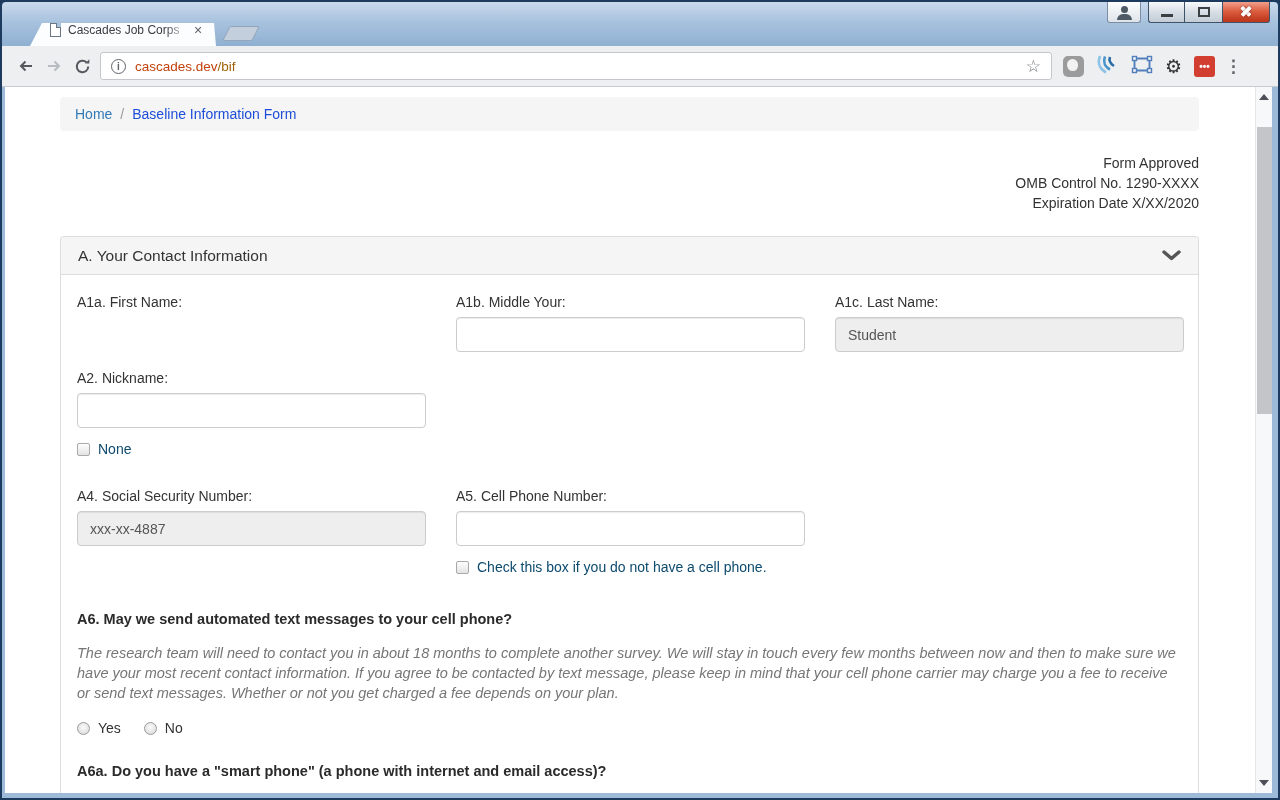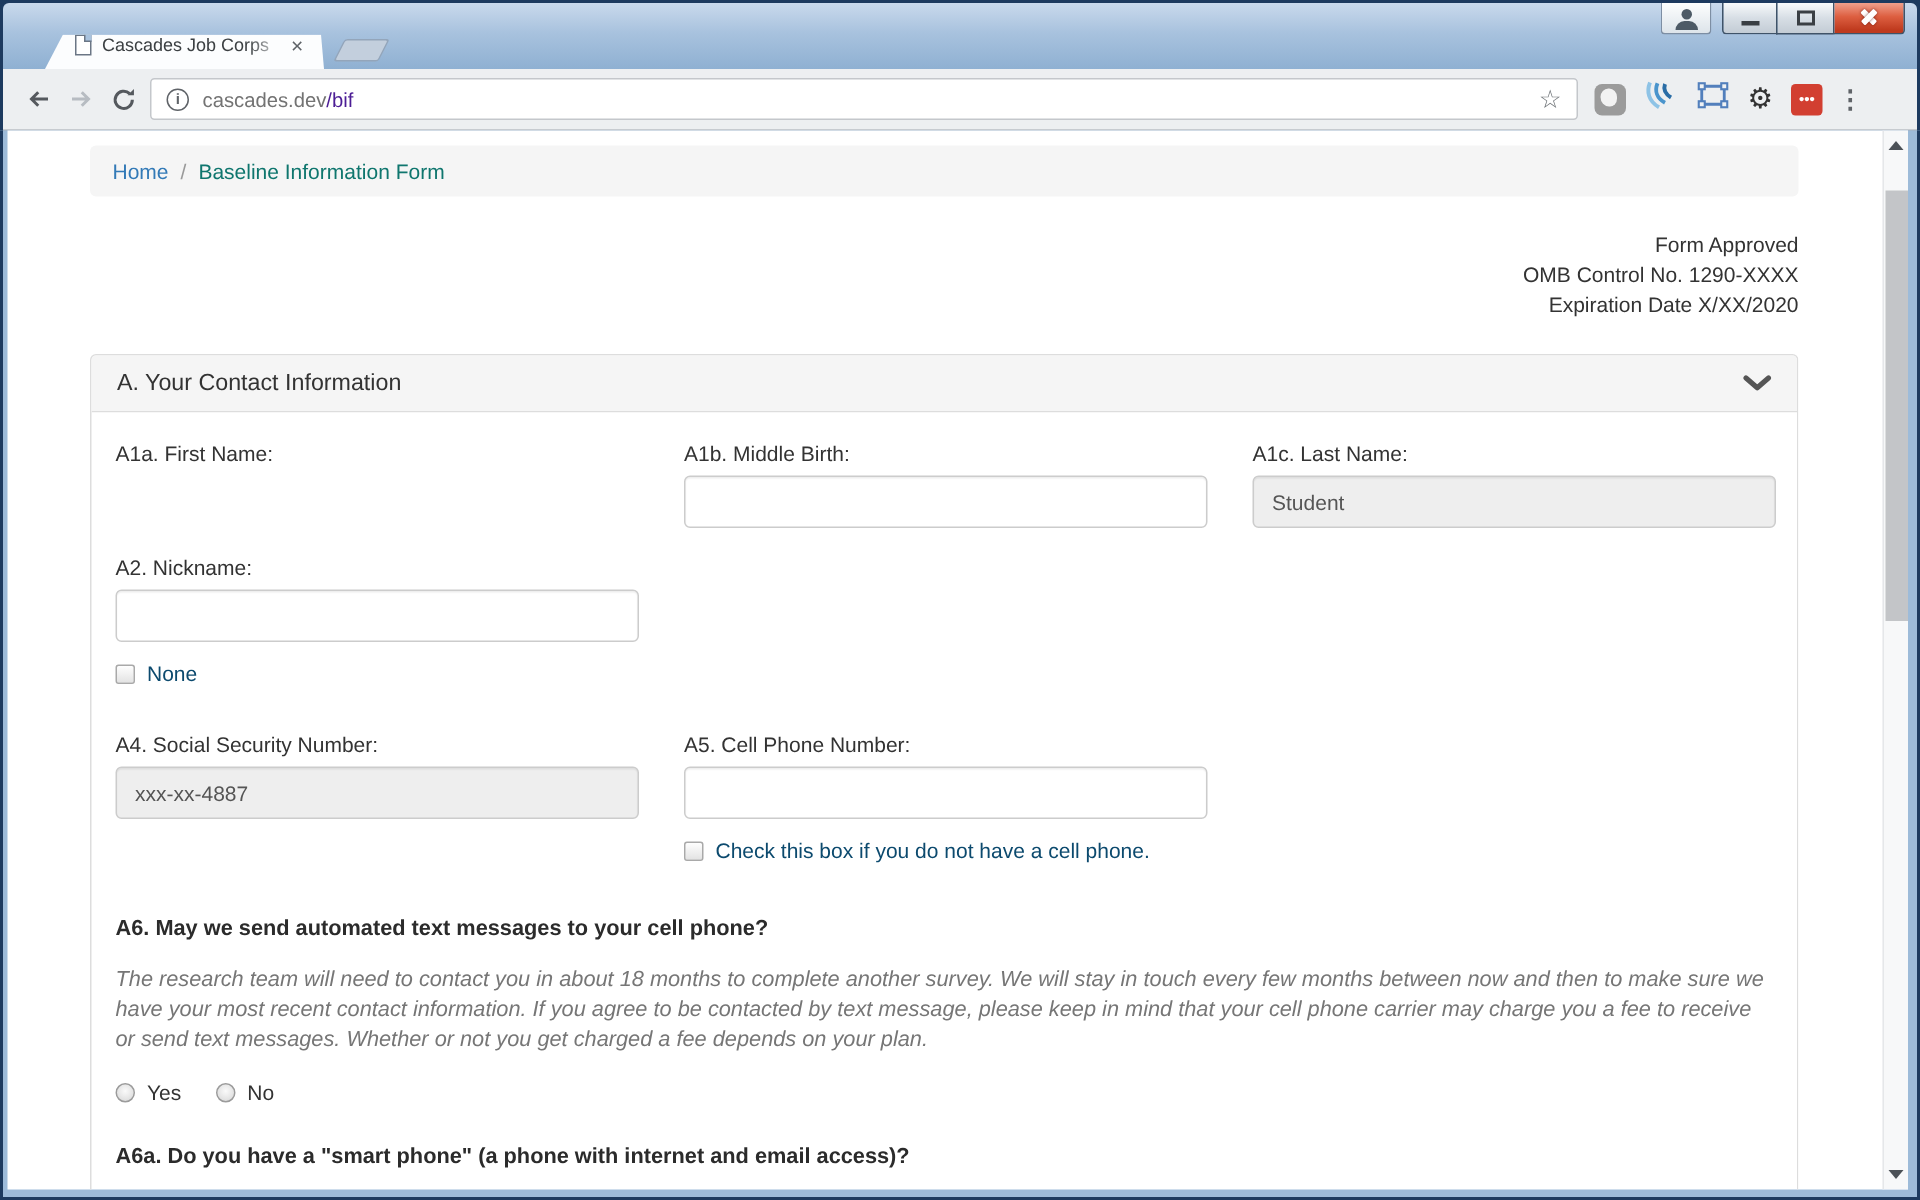--- a/index.html
+++ b/index.html
@@ -50,22 +50,22 @@
 
   
   .toolbar { position:absolute; top:46px; left:2px; right:2px; height:41px;
     background:#edeff1; border-bottom:1px solid #c7cbd0; display:flex; align-items:center; padding:0 10px; }
   .nav-btn { width:28px; height:28px; display:flex; align-items:center; justify-content:center; flex:none; }
   .omnibox { width:952px; height:28px; background:#fff; border:1px solid #c4c7cb; border-radius:3px;
     margin-left:4px; display:flex; align-items:center; padding:0 10px; flex:none; }
   .info-icon { width:15px; height:15px; border:1.5px solid #5f6368; border-radius:50%; flex:none;
     display:flex; align-items:center; justify-content:center; font-size:10px; color:#5f6368; font-weight:bold; }
   .url { margin-left:9px; font-size:13.5px; flex:1; white-space:nowrap; }
-  .url-host { color:#737373; }
-  .url-path { color:#4c1d95; }
+  .url-host { color:#c2410c; }
+  .url-path { color:#a16207; }
   .star-icon { font-size:17px; color:#707579; line-height:1; }
   .ext-area { display:flex; align-items:center; gap:12px; margin-left:11px; }
   .ext1 { width:21px; height:21px; background:#9b9b9b; border-radius:5px; position:relative; }
   .ext1::after { content:""; position:absolute; left:4px; top:3px; width:11px; height:12px; border-radius:50% 50% 45% 55%; background:#f2f2f2; }
   .ext-red { width:21px; height:21px; background:#d23f31; border-radius:3px; color:#fff;
     font-size:10px; letter-spacing:0; display:flex; align-items:center; justify-content:center; font-weight:bold; }
   .menu-dots { font-size:17px; color:#5f6368; font-weight:bold; margin-left:10px; letter-spacing:0; }
   .gear-icon { font-size:19px; color:#333; line-height:1; }
 
   
@@ -84,21 +84,21 @@
   .tri-up { width:0; height:0; border-left:5px solid transparent; border-right:5px solid transparent; border-bottom:6px solid #4c5157; }
   .tri-down { width:0; height:0; border-left:5px solid transparent; border-right:5px solid transparent; border-top:6px solid #4c5157; }
   .sb-thumb { position:absolute; top:40px; left:1px; width:15px; height:287px; background:#c3c5c8; }
 
   
   .page { position:absolute; top:0; left:0; width:1250px; padding:10px 56px 0 55px; }
 
   .breadcrumb { background:#f5f5f5; border-radius:4px; padding:9px 15px; font-size:14px; margin-bottom:22px; }
   .crumb-link { color:#337ab7; text-decoration:none; }
   .crumb-sep { color:#999; margin:0 8px; }
-  .crumb-current { color:#0f766e;text-align:right; }
+  .crumb-current { color:#1d4ed8;text-align:right; }
 
   .approval { text-align:right; font-size:14px; color:#333; line-height:20px; margin-bottom:23px; }
 
   .panel { border:1px solid #ddd; border-bottom:none; border-radius:4px 4px 0 0; }
   .panel-heading { background:#f5f5f5; border-bottom:1px solid #ddd; border-radius:3px 3px 0 0;
     padding:0 17px; height:38px; display:flex; align-items:center; justify-content:space-between;
     font-size:15.5px; color:#333; }
   .panel-body { padding:19px 16px 80px; }
 
   .grid3 { display:grid; grid-template-columns:349px 349px 349px; column-gap:30px; }
@@ -226,21 +226,21 @@
                 </svg>
             </span>
           </div>
           <div class="panel-body">
 
             <div class="grid3">
               <div class="fg">
                 <label>A1a. First Name:</label>
               </div>
               <div class="fg">
-                <label>A1b. Middle Birth:</label>
+                <label>A1b. Middle Your:</label>
                 <input class="form-control" value="" style="">
               </div>
               <div class="fg">
                 <label>A1c. Last Name:</label>
                 <input class="form-control" disabled="" value="Student" style="">
               </div>
             </div>
 
             <div class="fg row-a2">
               <label>A2. Nickname:</label>

